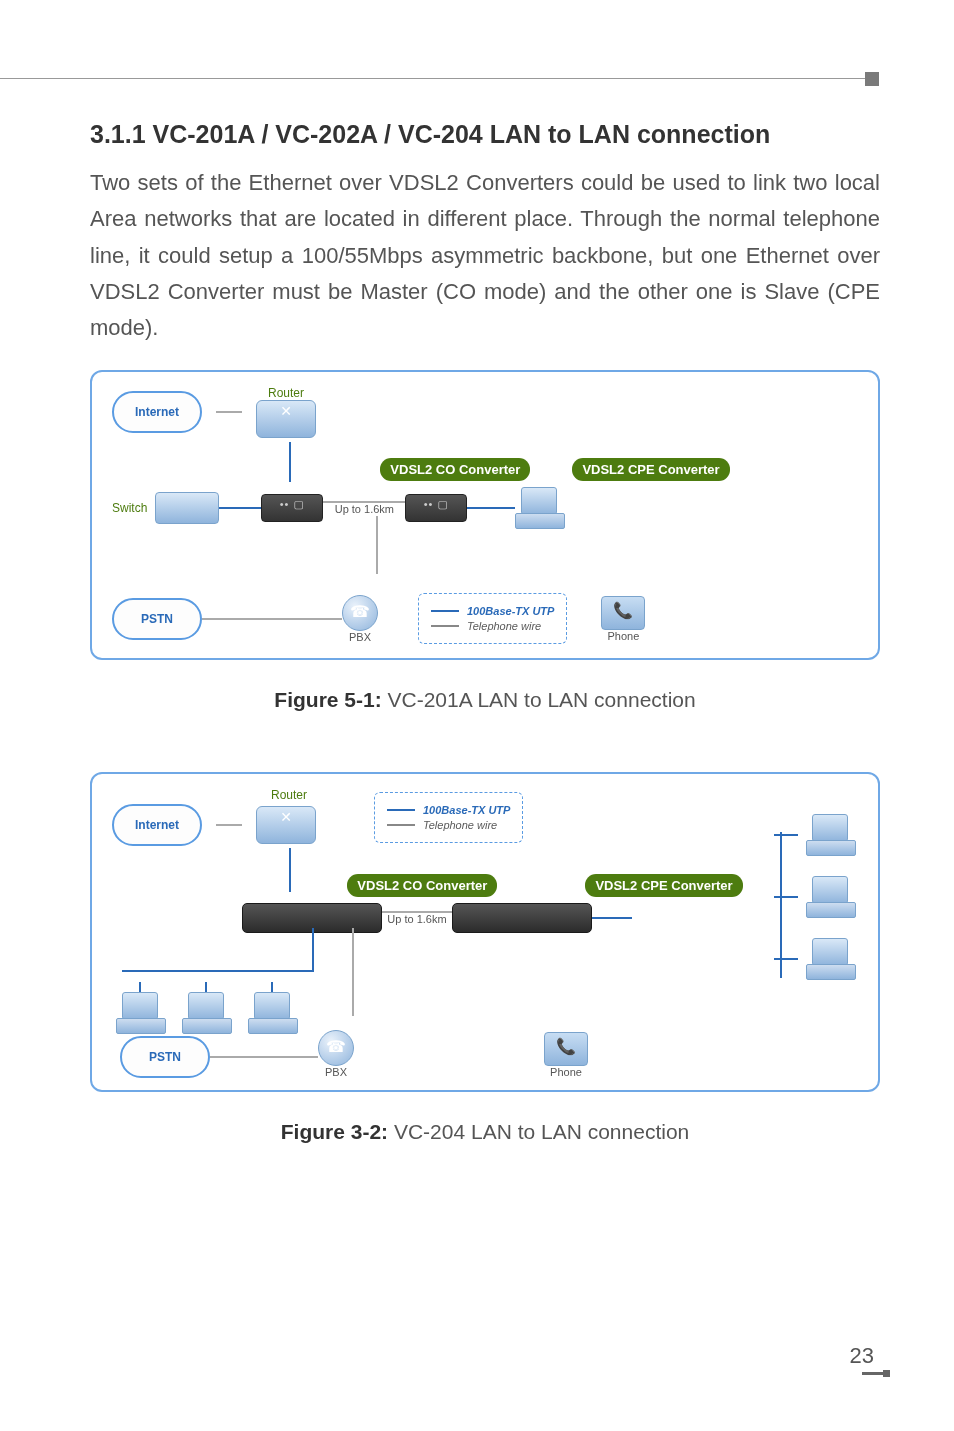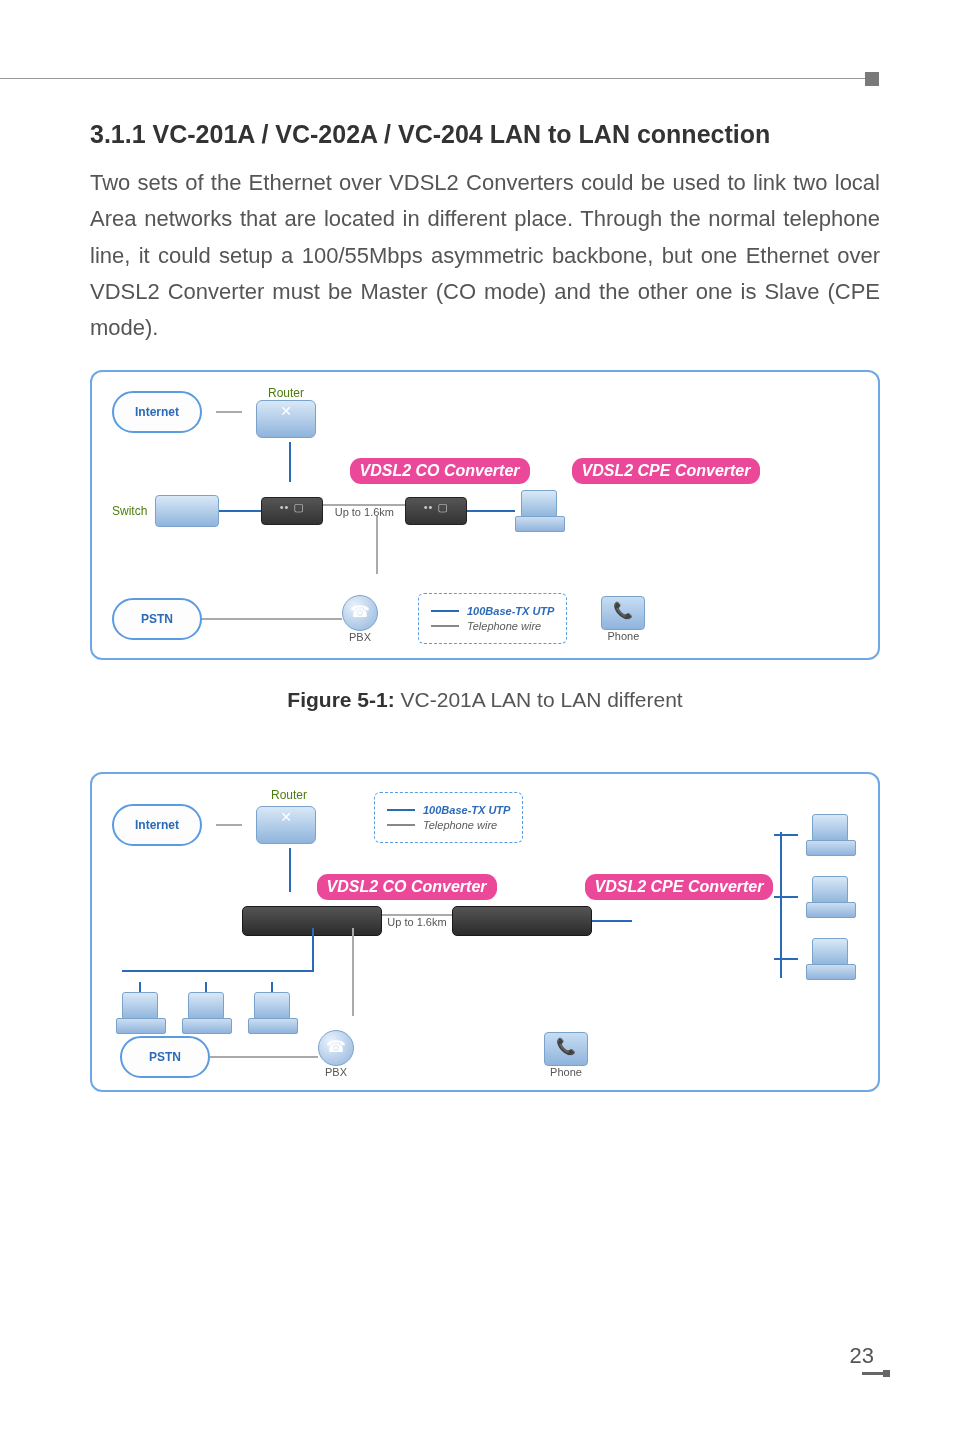--- a/index.html
+++ b/index.html
@@ -182,29 +182,28 @@
     color:#ccc;font-size:11px;letter-spacing:1px;
   }
   .large-conv {
     width: 140px;
     height: 30px;
     background: linear-gradient(#555,#2b2b2b);
     border-radius: 5px;
     border: 1px solid #1a1a1a;
   }
   .orange-label {
-    background: #ec4899;
+    background: #4d7c0f;
     color: #fff;
-    font-size: 16px;
+    font-size: 13px;
     font-weight: bold;
     padding: 4px 10px;
     border-radius: 11px;
     white-space: nowrap;
     display: inline-block;
-    font-style: italic;
   }
   .legend-box {
     border: 1px dashed #5a9be2;
     border-radius: 6px;
     padding: 8px 12px;
     font-size: 11px;
     color: #5a5a5a;
   }
   .legend-row { display:flex; align-items:center; gap:8px; margin:3px 0;font-style:italic;}
   .leg-line-blue { width:28px; height:2px; background:#2a6ab8;}
@@ -292,21 +291,21 @@
         <div style="width:34px;"></div>
         <div class="col">
           <div class="phone-icon"></div>
           <span class="tiny-label">Phone</span>
         </div>
       </div>
     </div>
   </div>
 
   <p class="figure-caption">
-    <b>Figure 5-1:</b><span>  VC-201A LAN to LAN different</span>
+    <b>Figure 5-1:</b><span>  VC-201A LAN to LAN connection</span>
   </p>
 
   <div class="diagram-frame" style="height:320px;">
 
     <div style="position:absolute;top:14px;left:20px;right:20px;">
       <div class="row" style="gap:14px;">
         <div class="col" style="width:auto;">
           <span class="small-label" style="margin-left:150px;margin-bottom:2px;">Router</span>
           <div class="row" style="gap:14px;">
             <div class="cloud">
@@ -398,18 +397,21 @@
         </div>
         <div style="width:190px;"></div>
         <div class="col">
           <div class="phone-icon"></div>
           <span class="tiny-label">Phone</span>
         </div>
       </div>
     </div>
   </div>
 
+  <p class="figure-caption" style="margin-bottom:0;">
+    <b>Figure 3-2:</b><span>  VC-204 LAN to LAN connection</span>
+  </p>
 
 </div>
 
 <div class="page-number">23</div>
 <div class="footer-line"></div>
 <div class="footer-dot"></div>
 
 </body></html>

